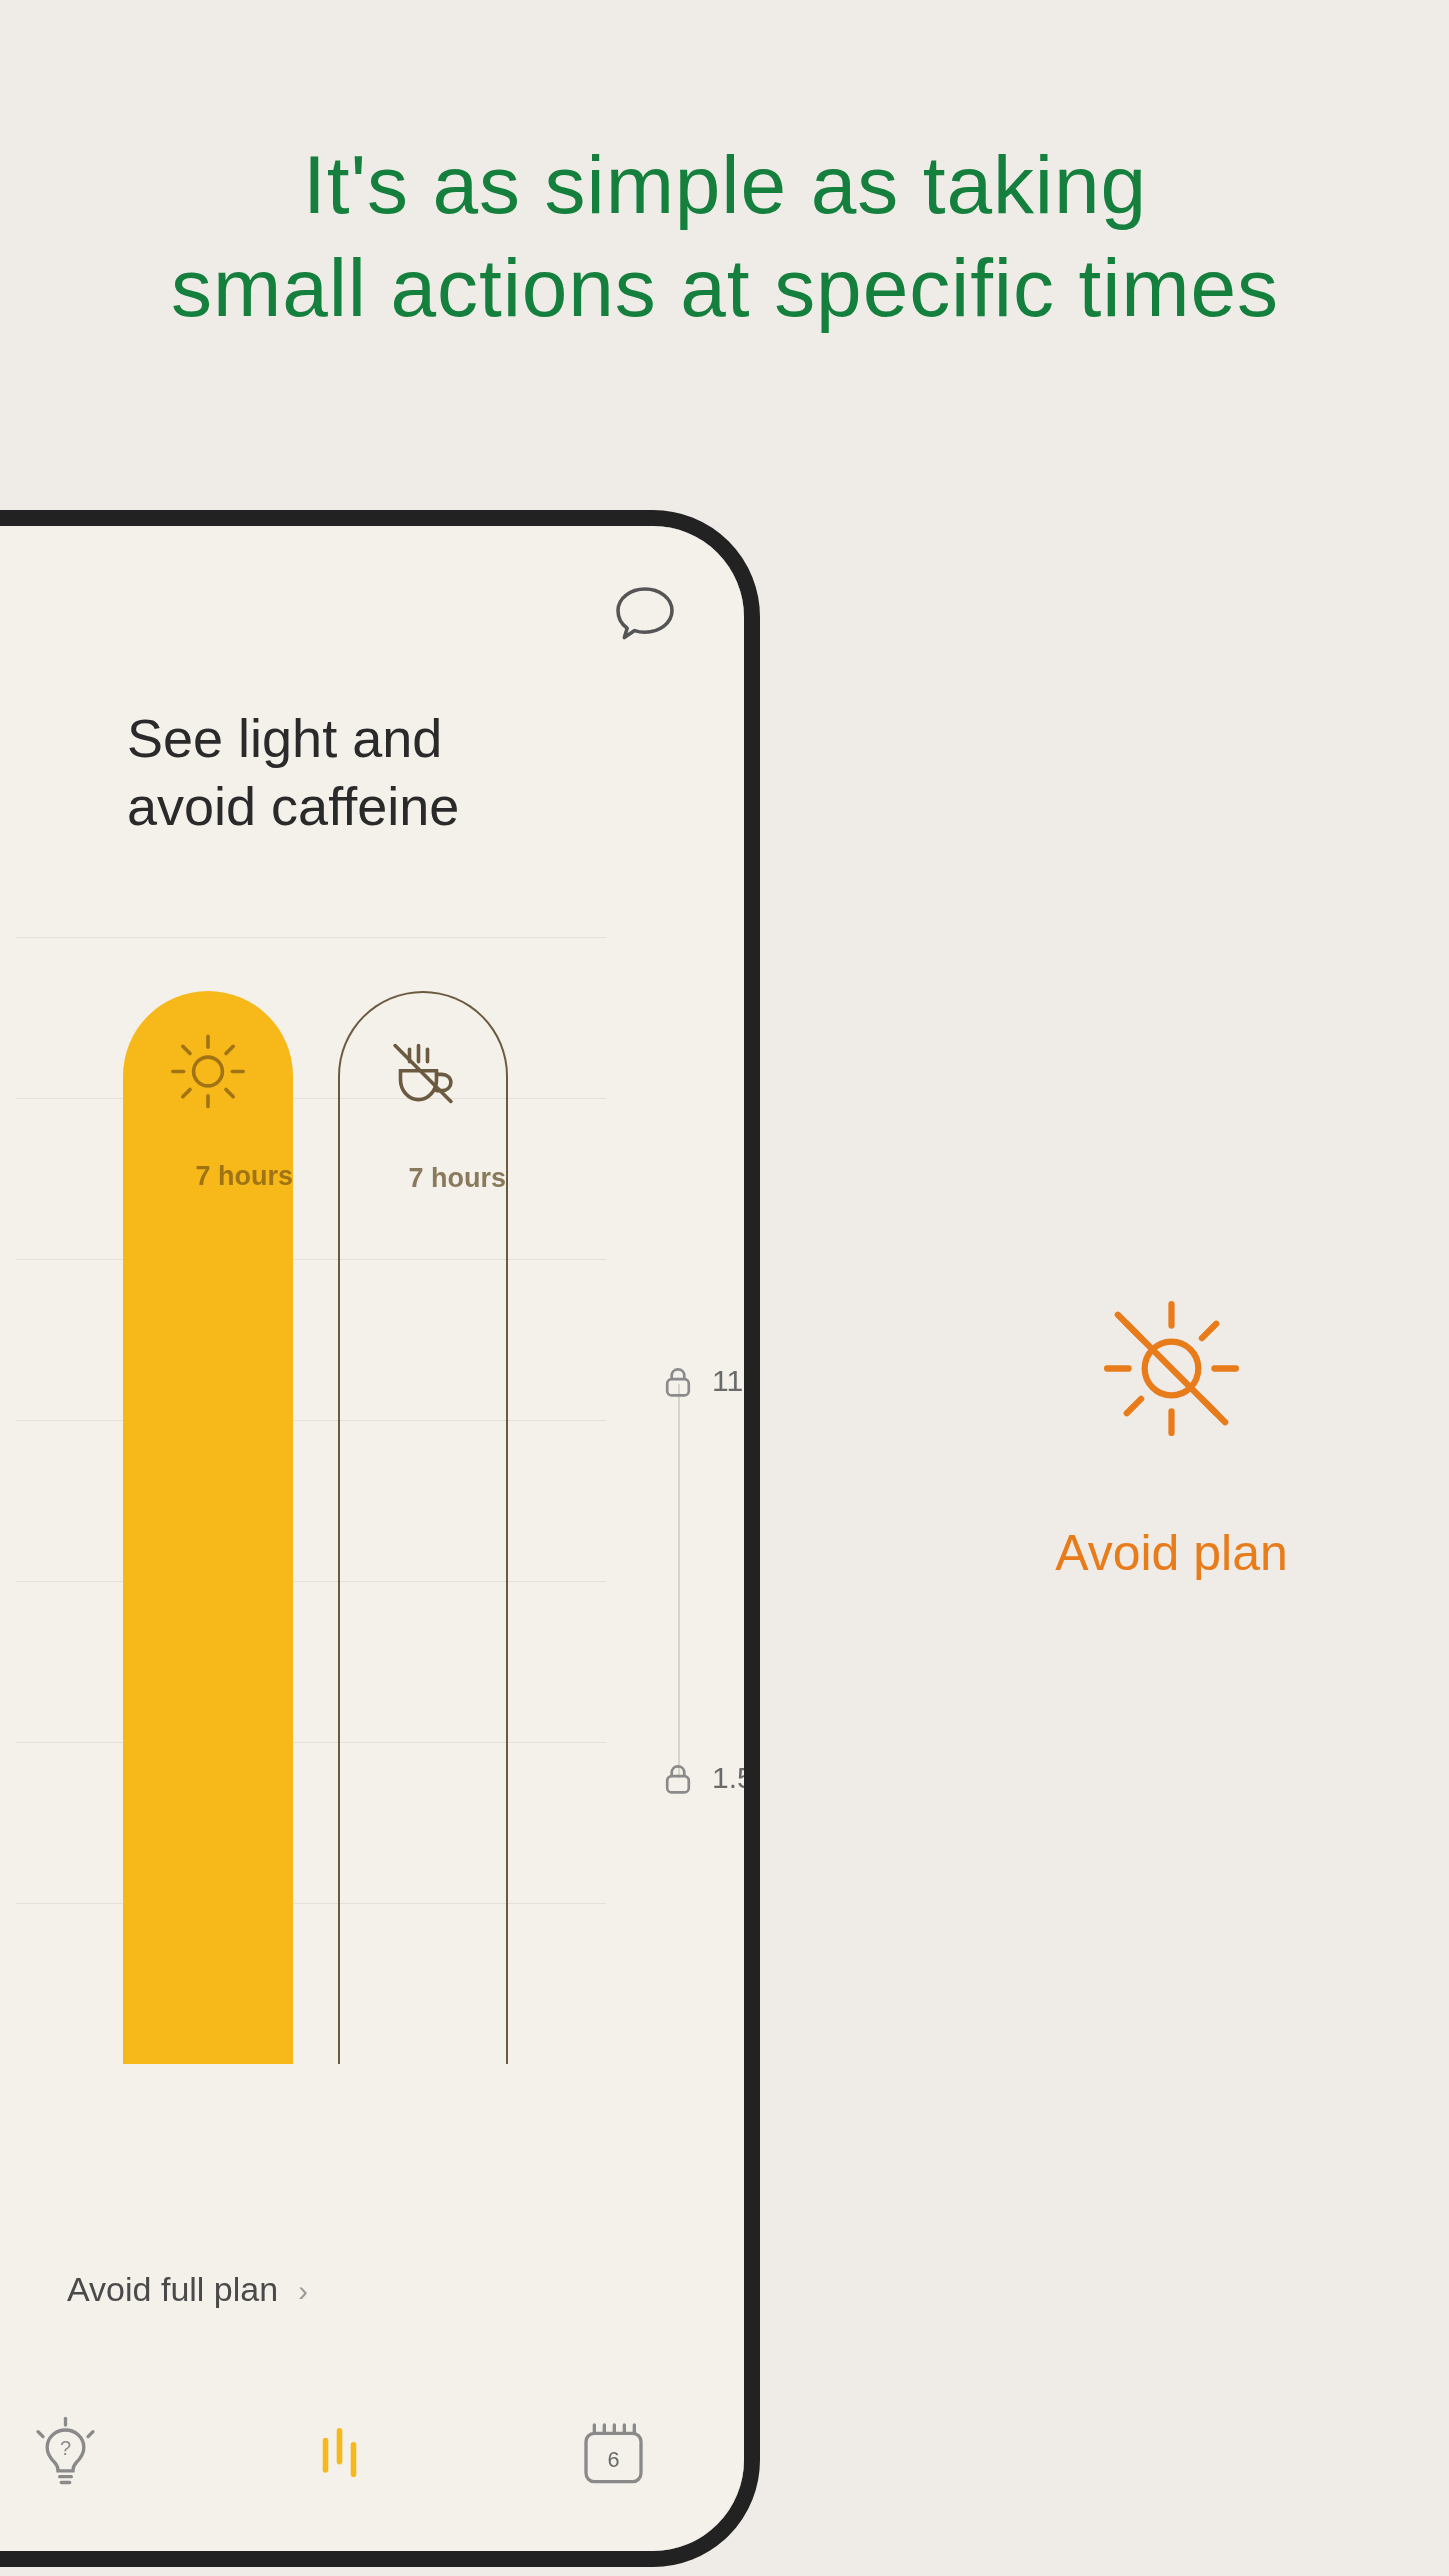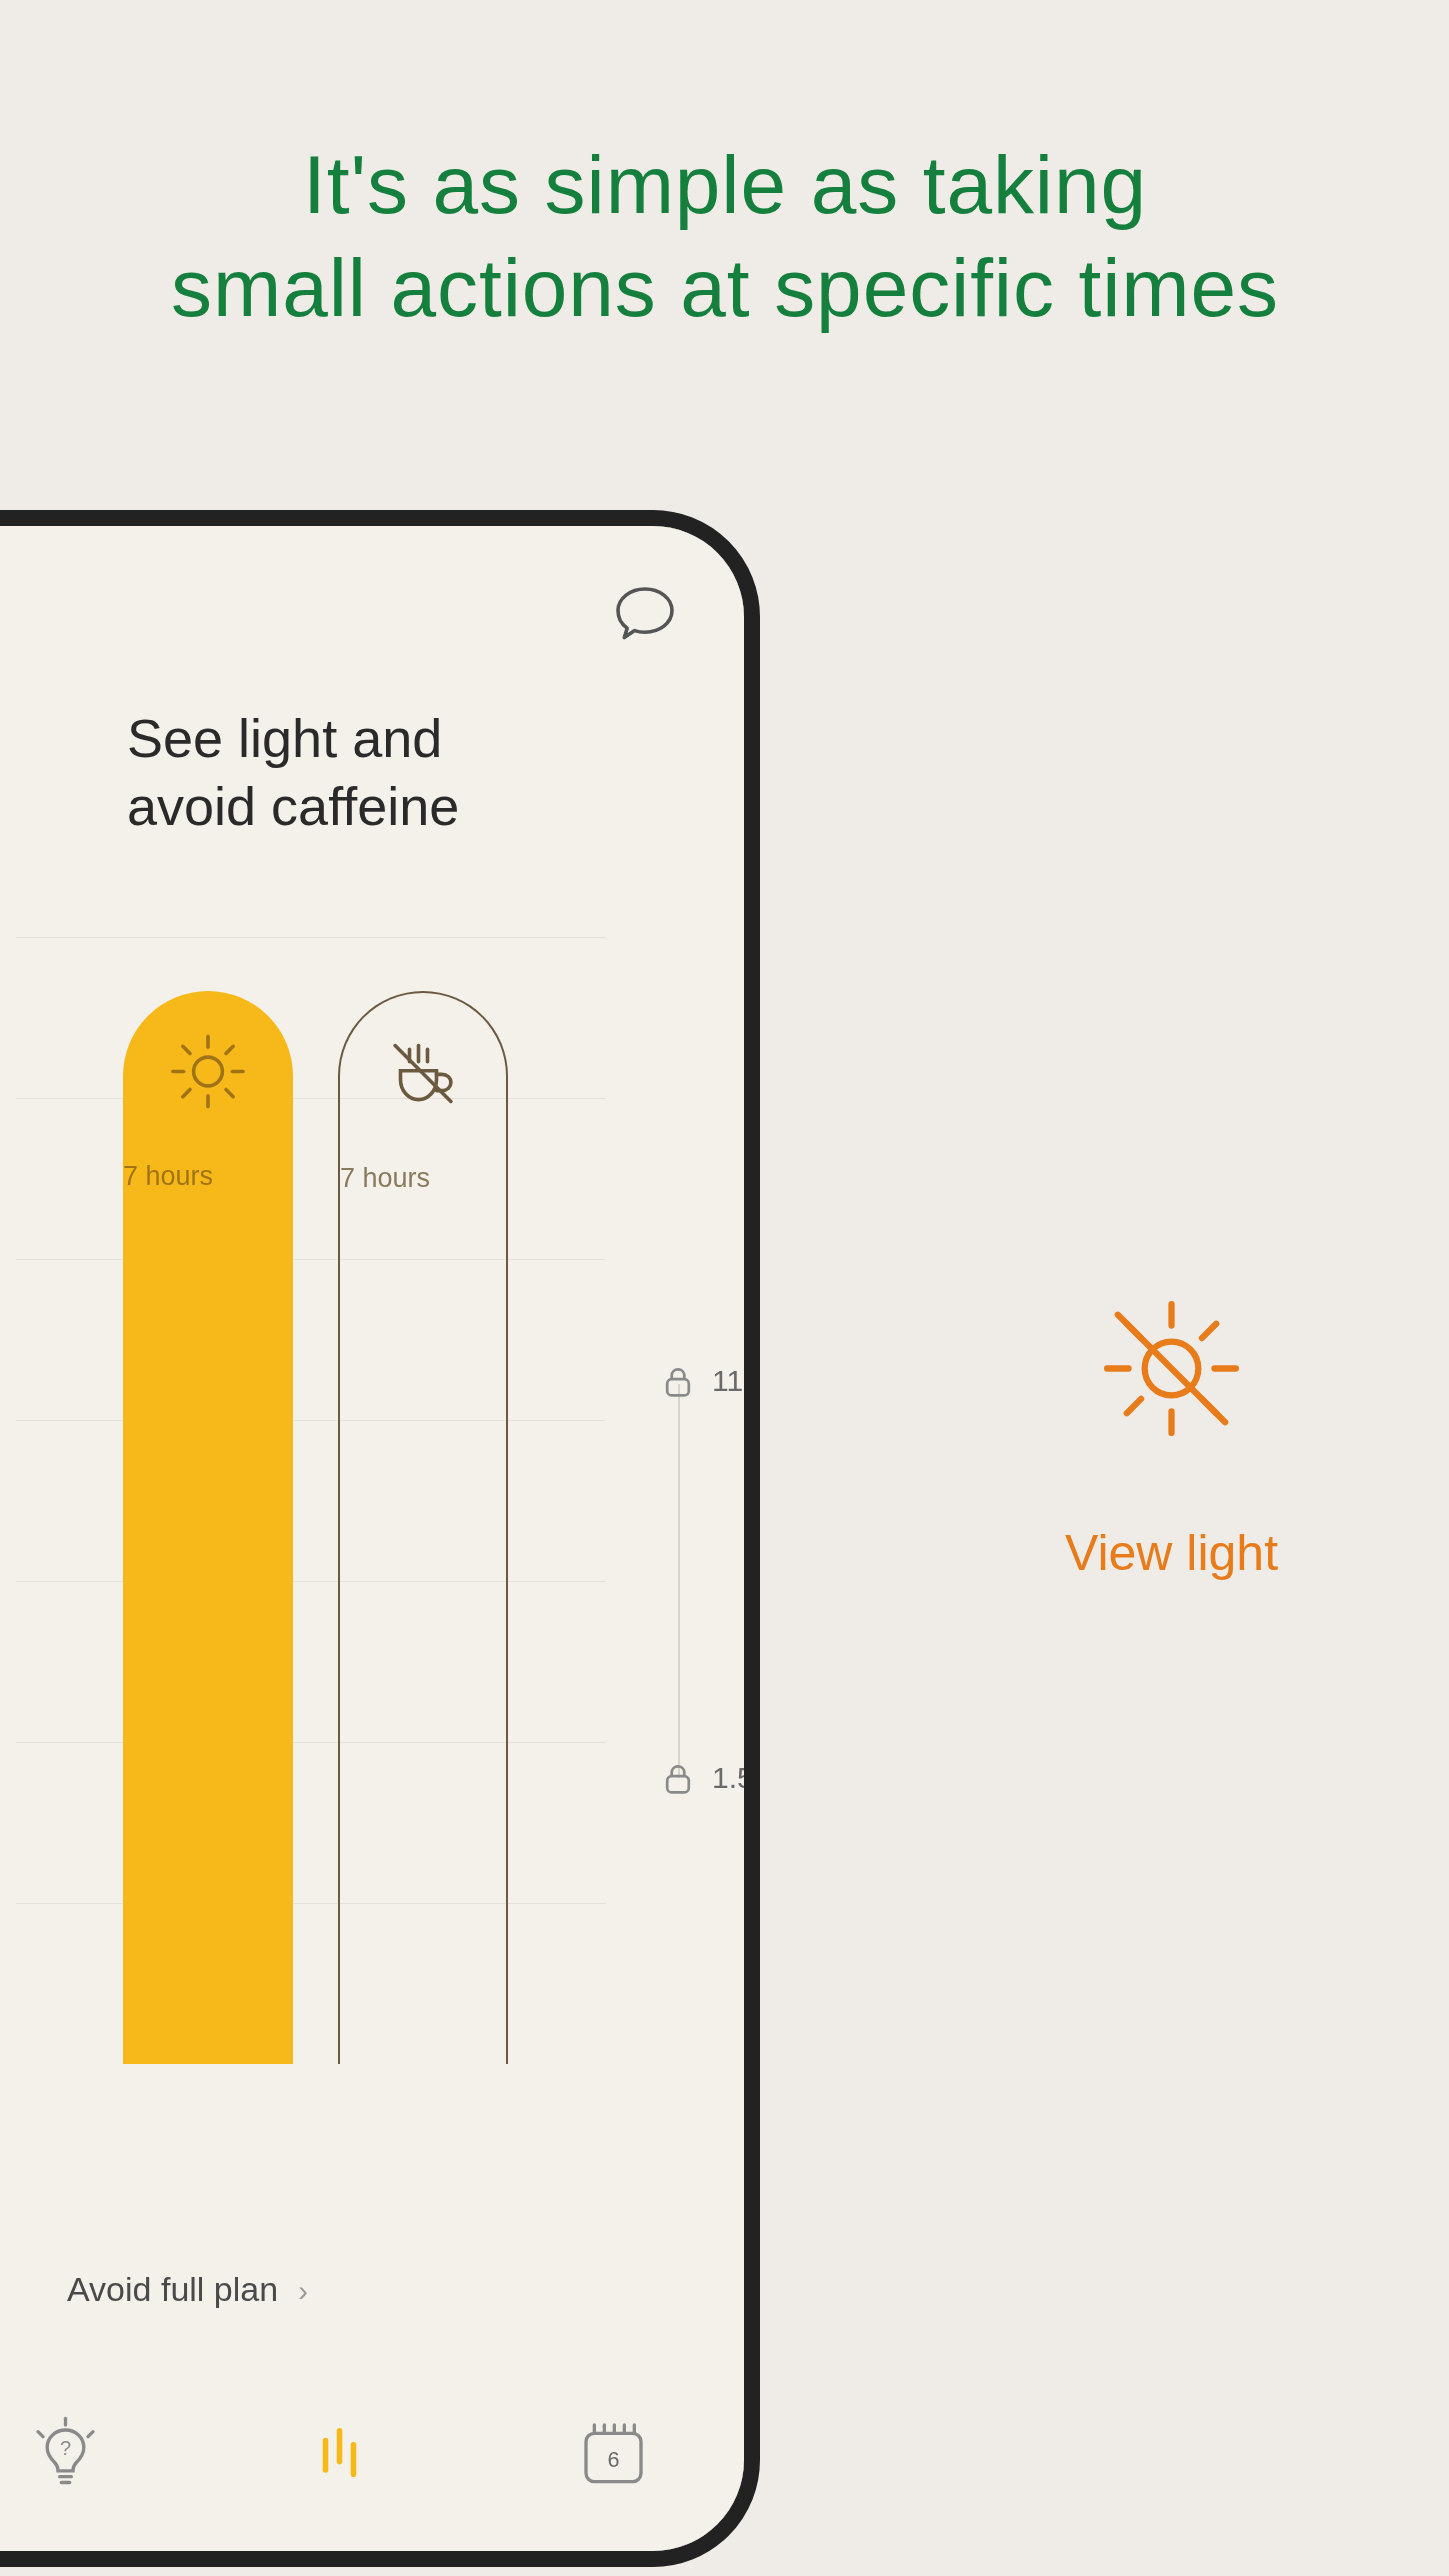--- a/index.html
+++ b/index.html
@@ -111,23 +111,24 @@
     display: flex;
     align-items: center;
     justify-content: center;
   }
 
   .bar-label {
     position: absolute;
     top: 170px;
     left: 0;
     width: 100%;
-    text-align: left;
+    text-align: right;
     font-size: 27px;
     color: #8a7a5c;
+    font-weight: bold;
   }
   .bar-light .bar-label { color: #a07415; }
 
   
   .marker-line {
     position: absolute;
     left: 662px;
     width: 1.8px;
     background: #d9d4c9;
   }
@@ -352,15 +353,15 @@
         <line x1="18" y1="90" x2="42" y2="90"></line>
         <line x1="138" y1="90" x2="162" y2="90"></line>
         <line x1="40" y1="40" x2="56" y2="56"></line>
         <line x1="124" y1="124" x2="140" y2="140"></line>
         <line x1="40" y1="140" x2="56" y2="124"></line>
         <line x1="124" y1="56" x2="140" y2="40"></line>
         <line x1="30" y1="30" x2="150" y2="150"></line>
       </g>
     </svg>
   </span>
-  <div class="callout-label">View light</div>
+  <div class="callout-label">Avoid plan</div>
 </div>
 
 
 </body></html>

